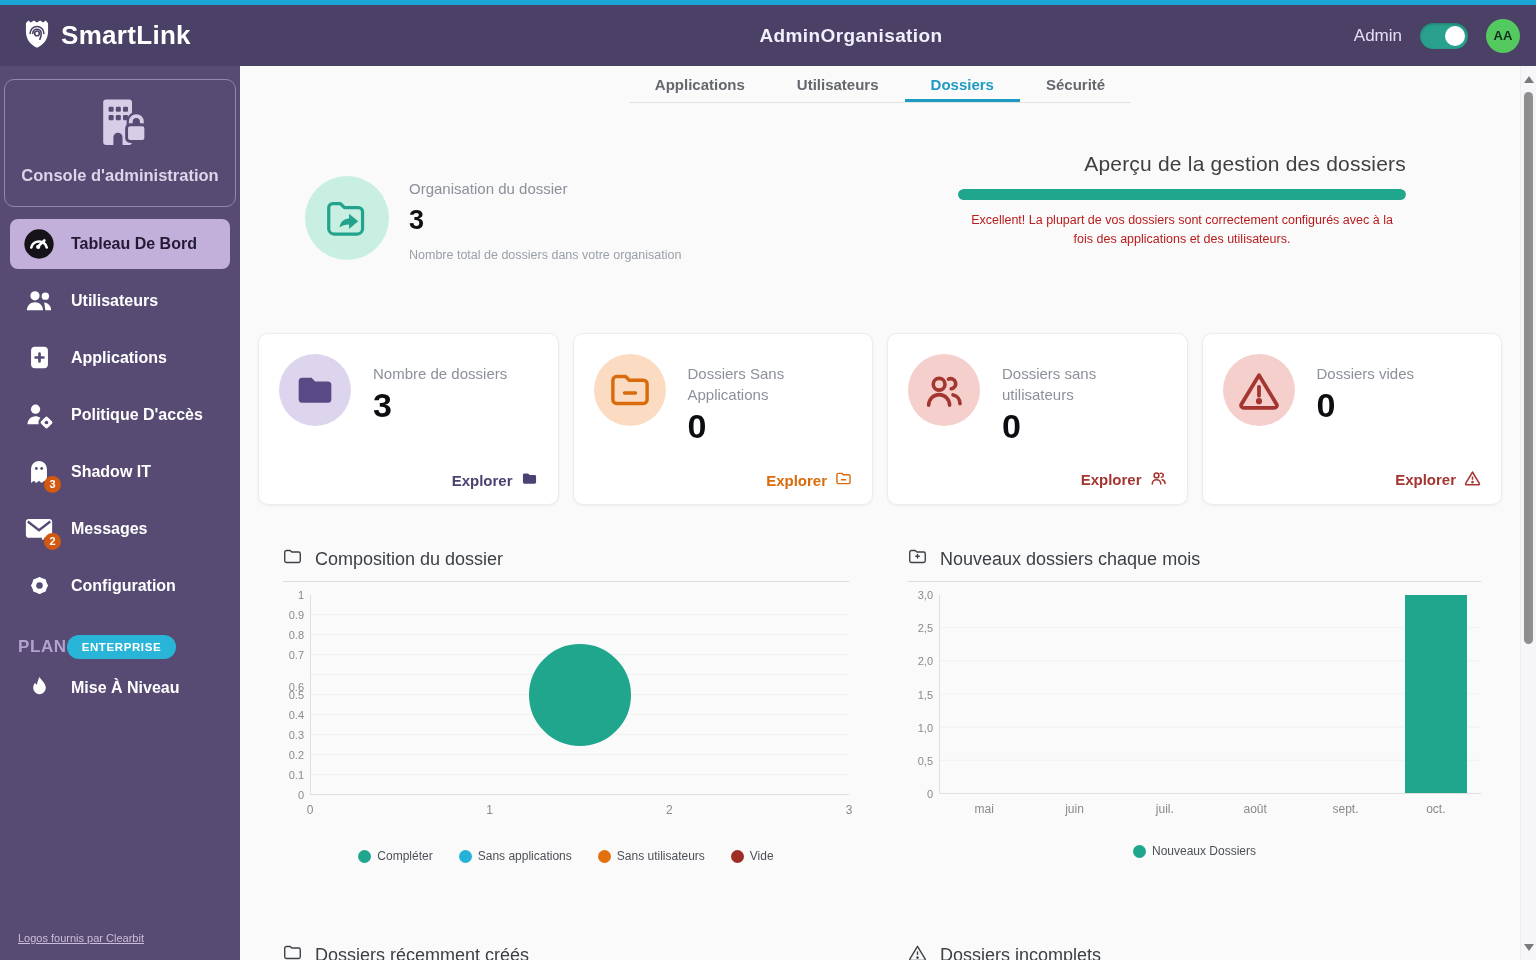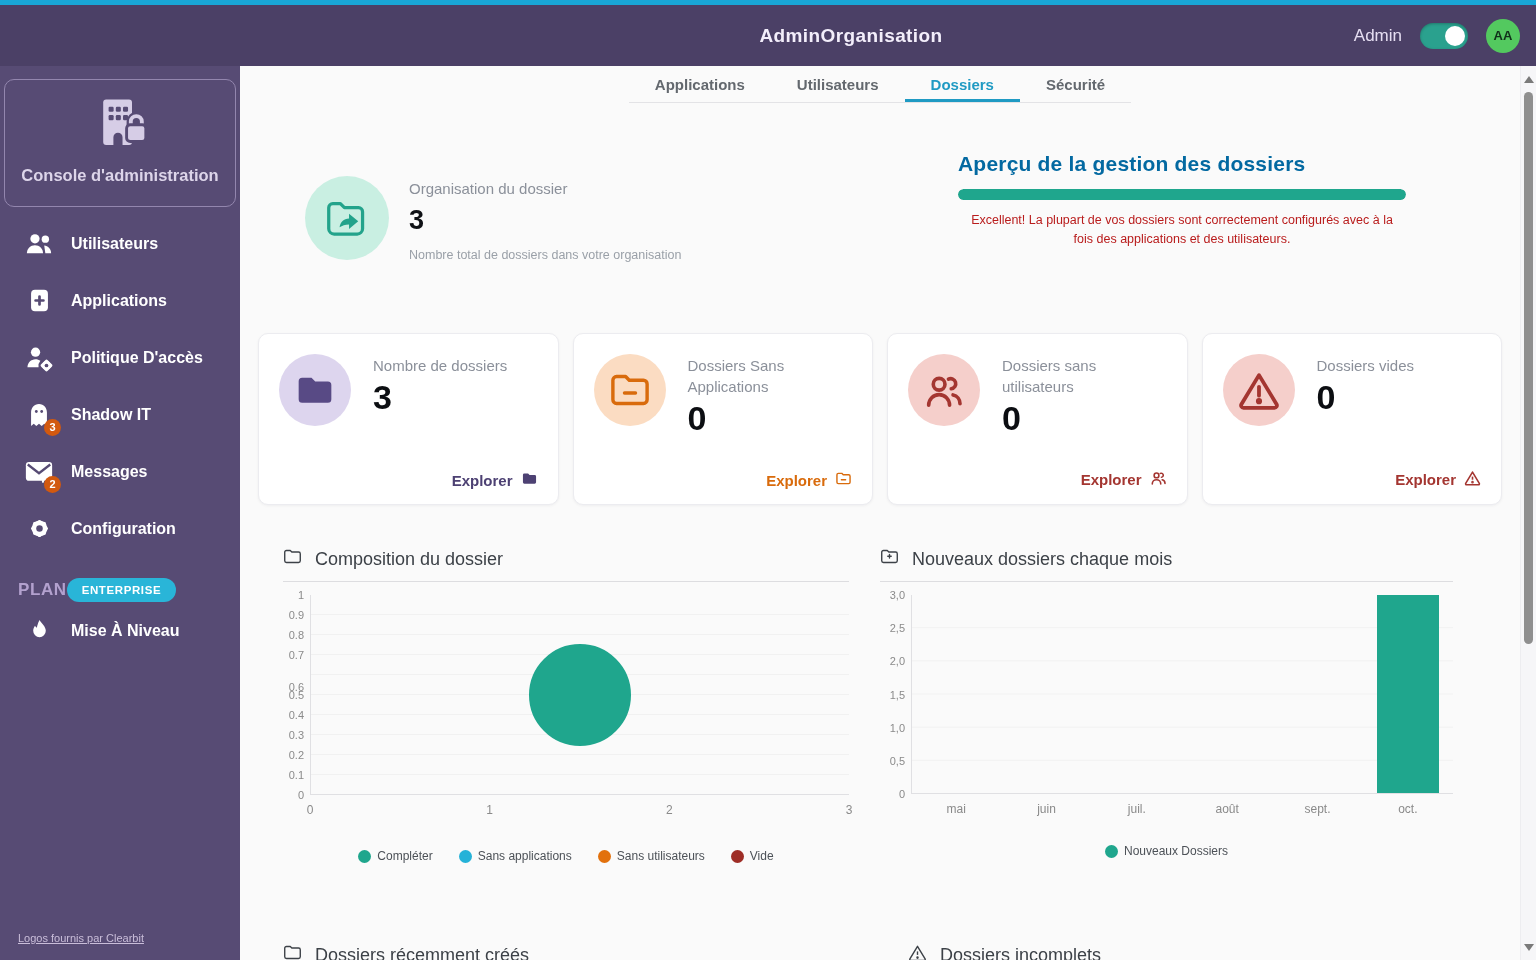--- a/index.html
+++ b/index.html
@@ -39,45 +39,45 @@
   .tab { padding:10px 26px 9px; font-size:15px; font-weight:bold; color:#63686e; cursor:pointer; }
   .tab.active { color:#1f9ac3; box-shadow:inset 0 -3px 0 #1f9ac3; }
 
   .summary { position:absolute; left:65px; top:110px; display:flex; gap:20px; align-items:flex-start; }
   .summary-circle { width:84px; height:84px; border-radius:50%; background:#c9efe2; display:flex; align-items:center; justify-content:center; flex:none; }
   .summary-title { font-size:15px; color:#8b909a; margin-top:4px; }
   .summary-value { font-size:27px; font-weight:800; color:#0f1115; margin-top:8px; }
   .summary-sub { font-size:12.5px; color:#9aa0a8; margin-top:12px; }
 
   .overview { position:absolute; left:718px; top:86px; width:448px; }
-  .overview-title { text-align:left; font-size:21px; font-weight:bold; color:#0369a1; letter-spacing:.2px; }
+  .overview-title { text-align:right; font-size:21px; font-weight:normal; color:#404040; letter-spacing:.2px; }
   .progress-row { display:flex; justify-content:space-between; align-items:baseline; margin-top:24px; }
   .progress-label { font-size:17px; color:#41464d; }
   .progress-value b { font-size:17px; color:#1b1d22; }
   .progress-value span { font-size:16px; color:#8b909a; }
   .progress-track { margin-top:13px; height:11px; border-radius:6px; background:#e9e9ec; overflow:hidden; }
   .progress-fill { height:100%; border-radius:6px; background:#1fa68d; }
   .overview-msg { margin-top:11px; text-align:center; font-size:12.5px; color:#b91c1c; line-height:1.5; padding:0 10px; }
 
   
   .cards { position:absolute; left:18px; top:267px; width:1244px; display:flex; gap:14px; }
   .card { flex:1; height:172px; background:#ffffff; border:1px solid #ececf0; border-radius:10px; box-shadow:0 1px 3px rgba(20,20,40,.05); position:relative; padding:20px; }
   .card-top { display:flex; gap:22px; align-items:flex-start; }
   .icon-circle { width:72px; height:72px; border-radius:50%; flex:none; display:flex; align-items:center; justify-content:center; }
-  .card-label { font-size:15px; color:#8b909a; line-height:1.4; margin-top:1px; }
+  .card-label { font-size:15px; color:#8b909a; line-height:1.4; margin-top:9px; }
   .card-value { font-size:34px; font-weight:800; color:#0c0e12; margin-top:2px; }
   .explore { position:absolute; right:20px; bottom:15px; font-size:15px; font-weight:bold; display:flex; gap:8px; align-items:center; cursor:pointer; }
   .c-purple .icon-circle { background:#ddd5ee; }  .c-purple .explore { color:#4d4173; }
   .c-orange .icon-circle { background:#fbdcc2; }  .c-orange .explore { color:#d96b0c; }
   .c-red .icon-circle { background:#f5cfcb; }     .c-red .explore { color:#a43631; }
 
   
   .chart-col { position:absolute; top:482px; }
   .chart-col.left { left:43px; width:566px; }
-  .chart-col.right { left:640px; width:573px; }
+  .chart-col.right { left:668px; width:573px; }
   .chart-head { display:flex; align-items:center; gap:13px; font-size:18px; color:#3c4147; }
   .divider { height:1px; background:#dddde0; margin-top:11px; }
   .chart-body { display:flex; margin-top:13px; }
   .y-axis { position:relative; flex:none; }
   .y-axis span { position:absolute; right:6px; transform:translateY(-50%); font-size:11px; color:#8a8a8a; white-space:nowrap; }
   .plot { position:relative; flex:1; border-left:1px solid #e0e0e3; border-bottom:1px solid #e0e0e3; }
   .plot.grid20 { background-image:linear-gradient(to top, rgba(0,0,0,.035) 1px, transparent 1px); background-size:100% 20px; }
   .plot.grid33 { background-image:linear-gradient(to top, rgba(0,0,0,.035) 1px, transparent 1px); background-size:100% 33.17px; }
   .donut { position:absolute; left:50%; top:50%; transform:translate(-50%,-50%); width:96px; height:96px; border:51px solid #1fa68d; border-radius:50%; }
   .x-axis { position:relative; height:18px; margin-top:8px; }
@@ -100,20 +100,33 @@
   .sb-down { bottom:9px; border-top:7px solid #7a7a7a; }
   .sb-thumb { position:absolute; top:26px; left:3px; width:9px; height:552px; border-radius:5px; background:#8f8f8f; cursor:pointer; }
 </style>
 </head>
 <body>
 
 <div class="app">
   <div class="topstrip"></div>
 
   <div class="header">
+    <div class="logo">
+      <span>
+        <svg viewBox="0 0 24 26" width="30" height="32">
+          <path d="M3 4.2 5 2l2 1.6L9.5 2 12 3.6 14.5 2 17 3.6 19 2l2 2.2v6.8c0 6.2-3.6 10.8-9 13.2C6.6 21.8 3 17.2 3 11z" fill="#ffffff"></path>
+          <g fill="none" stroke="#4b4066" stroke-width="1.3" stroke-linecap="round">
+            <circle cx="12" cy="12.5" r="1.9"></circle>
+            <path d="M8.6 12.5a3.4 3.4 0 0 1 6.8 0c0 1.9-.4 3.3-1.1 4.8"></path>
+            <path d="M6.4 12.5a5.6 5.6 0 0 1 11.2 0"></path>
+          </g>
+        </svg>
+      </span>
+      <span class="logo-text">SmartLink</span>
+    </div>
     <div class="org-title">AdminOrganisation</div>
     <div class="header-right">
       <span class="admin-label">Admin</span>
       <div class="toggle">
           <div class="knob"></div>
         </div>
       <div class="avatar">AA</div>
     </div>
   </div>
 
@@ -133,20 +146,31 @@
           </g>
           <path d="M34 24v-3.6a4.6 4.6 0 0 1 9.2 0V24" fill="none" stroke="#574b74" stroke-width="7"></path>
           <path d="M34 24v-3.6a4.6 4.6 0 0 1 9.2 0V24" fill="none" stroke="#d6cde6" stroke-width="3.2"></path>
           <rect x="30.5" y="23" width="16" height="14" rx="3" fill="#d6cde6" stroke="#574b74" stroke-width="2.4"></rect>
         </svg>
       </span>
       <div class="console-label">Console d'administration</div>
     </div>
 
     <div class="nav">
+      <div class="nav-item active">
+        <span class="nav-ico">
+          <svg viewBox="0 0 24 24" width="32" height="32">
+            <circle cx="12" cy="12" r="11" fill="#151218"></circle>
+            <path d="M6.2 14.6a6 6 0 0 1 11.6 0" fill="none" stroke="#fff" stroke-width="2" stroke-linecap="round"></path>
+            <path d="M11.4 13.8 16 9.4" stroke="#fff" stroke-width="2" stroke-linecap="round"></path>
+            <circle cx="11.4" cy="14.2" r="1.6" fill="#fff"></circle>
+          </svg>
+        </span>
+        <span>Tableau De Bord</span>
+      </div>
       <div class="nav-item">
         <span class="nav-ico">
           <svg viewBox="0 0 26 24" width="30" height="28" fill="#fff">
             <circle cx="9.5" cy="7.5" r="4"></circle>
             <path d="M2.5 20c0-4 3.1-7 7-7s7 3 7 7z"></path>
             <circle cx="18.5" cy="7.8" r="3.2"></circle>
             <path d="M17.5 13.3c3.4.4 6 3.1 6 6.7h-5z"></path>
           </svg>
         </span>
         <span>Utilisateurs</span>

